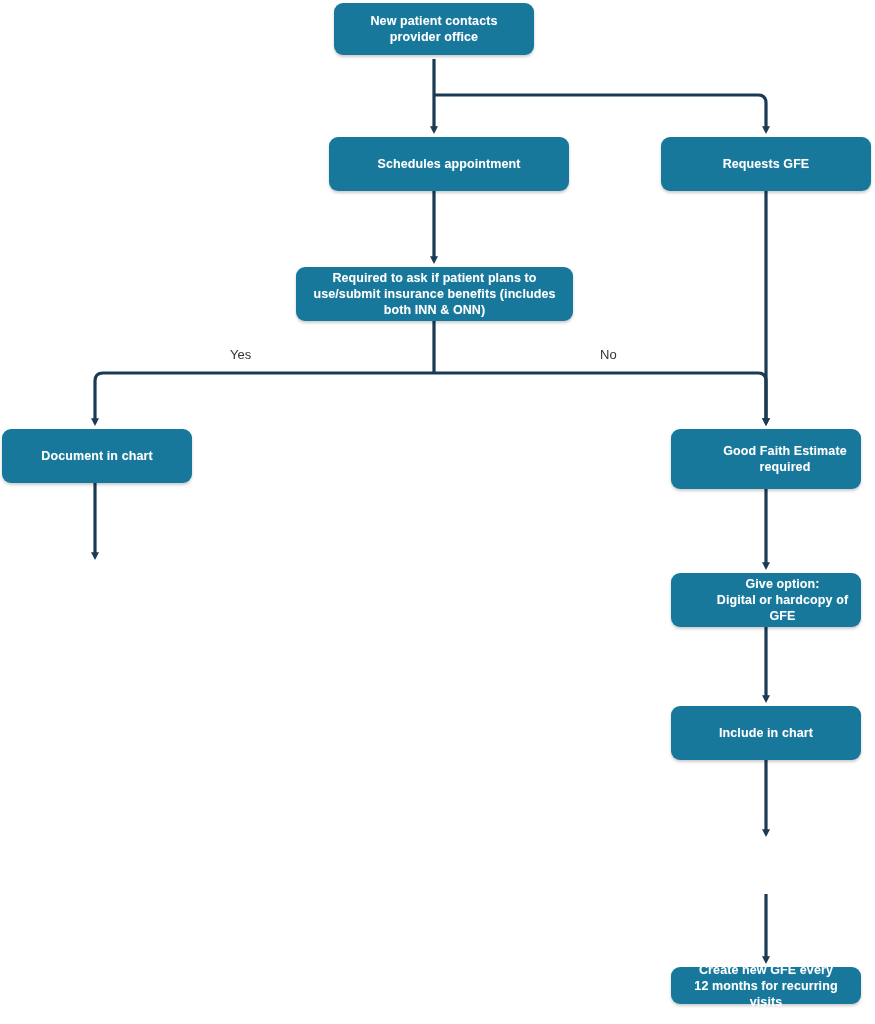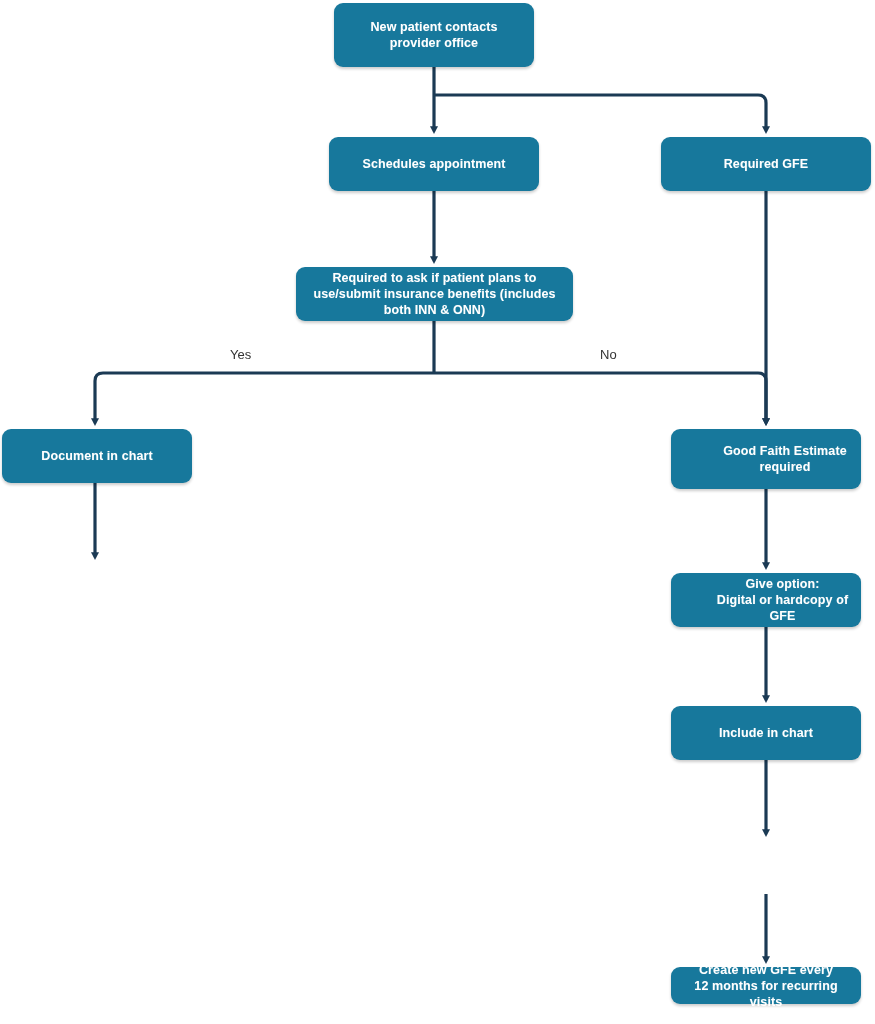--- a/index.html
+++ b/index.html
@@ -93,31 +93,31 @@
       <path d="M766,483 L766,566" marker-end="url(#arrowhead)"></path>
 
       <path d="M766,627 L766,699" marker-end="url(#arrowhead)"></path>
 
       <path d="M766,760 L766,833" marker-end="url(#arrowhead)"></path>
 
       <path d="M766,894 L766,960" marker-end="url(#arrowhead)"></path>
     </g>
   </svg>
 
-  <div class="node" style="left:334px; top:3px; width:200px; height:64px;justify-content:center;">
+  <div class="node" style="left:334px; top:3px; width:200px; height:52px;justify-content:center;">
     <span class="node-label">New patient contacts
 provider office</span>
   </div>
 
-  <div class="node" style="left:329px; top:137px; width:210px; height:54px;">
+  <div class="node" style="left:329px; top:137px; width:240px; height:54px;">
     <span class="node-label">Schedules appointment</span>
   </div>
 
   <div class="node" style="left:661px; top:137px; width:210px; height:54px;">
-    <span class="node-label">Required GFE</span>
+    <span class="node-label">Requests GFE</span>
   </div>
 
   <div class="node" style="left:296px; top:267px; width:277px; height:54px;">
     <span class="node-label">Required to ask if patient plans to
 use/submit insurance benefits (includes
 both INN &amp; ONN)</span>
   </div>
 
   <div class="node" style="left:2px; top:429px; width:190px; height:54px;">
     <span class="node-label">Document in chart</span>

